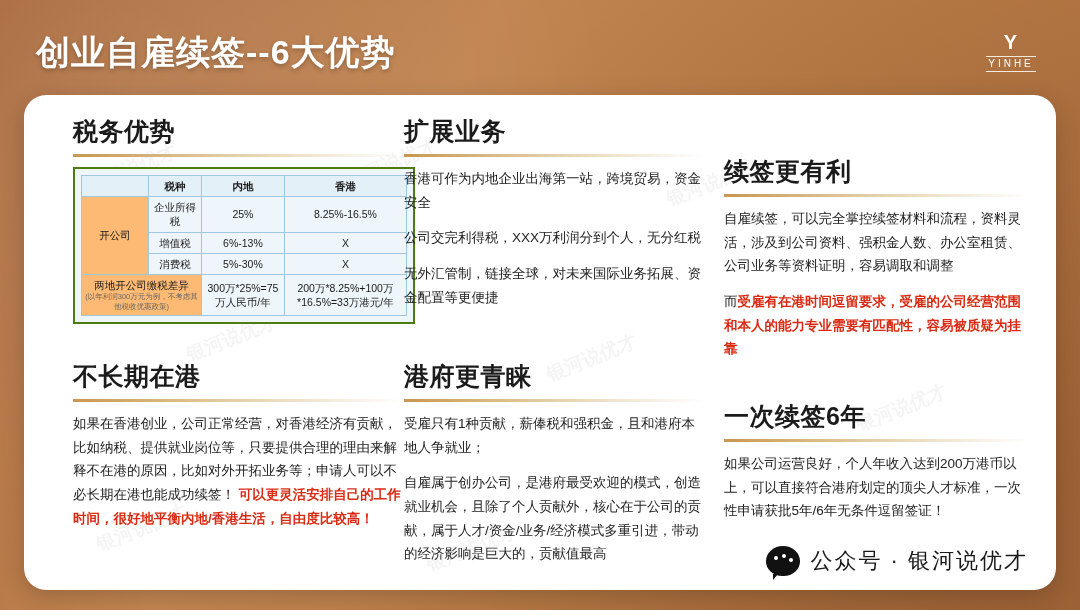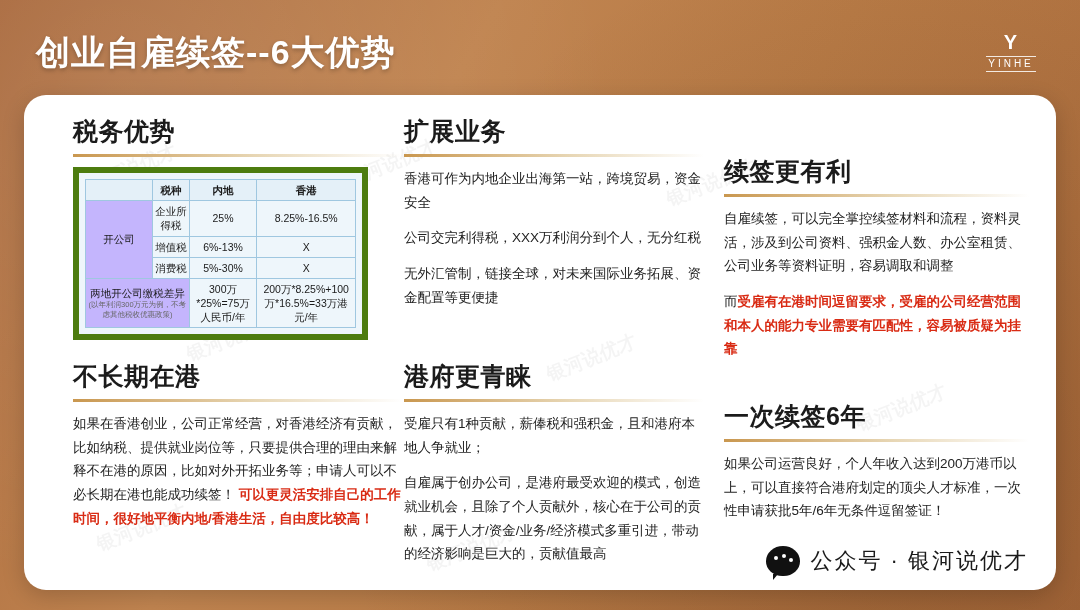--- a/index.html
+++ b/index.html
@@ -126,44 +126,44 @@
   .body p { margin: 0 0 12px 0; }
   .body p:last-child { margin-bottom: 0; }
   .hl {
     color: #d92b14;
     font-weight: bold;
   }
 
   
   .tbl-wrap {
     background: #eef6fb;
-    border: 6px solid #4d7c0f;
+    border: 2px solid #4d7c0f;
     padding: 6px;
     box-sizing: border-box;
-    width: 295px;
+    width: 342px;
   }
   table.tax {
     border-collapse: collapse;
     width: 100%;
     font-size: 10.5px;
     color: #1a1a1a;
   }
   table.tax td, table.tax th {
     border: 1px solid #9fc7e0;
     padding: 3px 2px;
     text-align: center;
     font-weight: normal;
     line-height: 1.35;
   }
   table.tax th {
     background: #e4f0f8;
     font-weight: bold;
   }
   td.rowhead {
-    background: #c4b5fd;
+    background: #fdba74;
     font-weight: bold;
     width: 62px;
   }
   .tiny { font-size: 7.5px; color: #666; display:block; }
 
   .wechat {
     position: absolute;
     right: 28px;
     bottom: 14px;
     display: flex;

